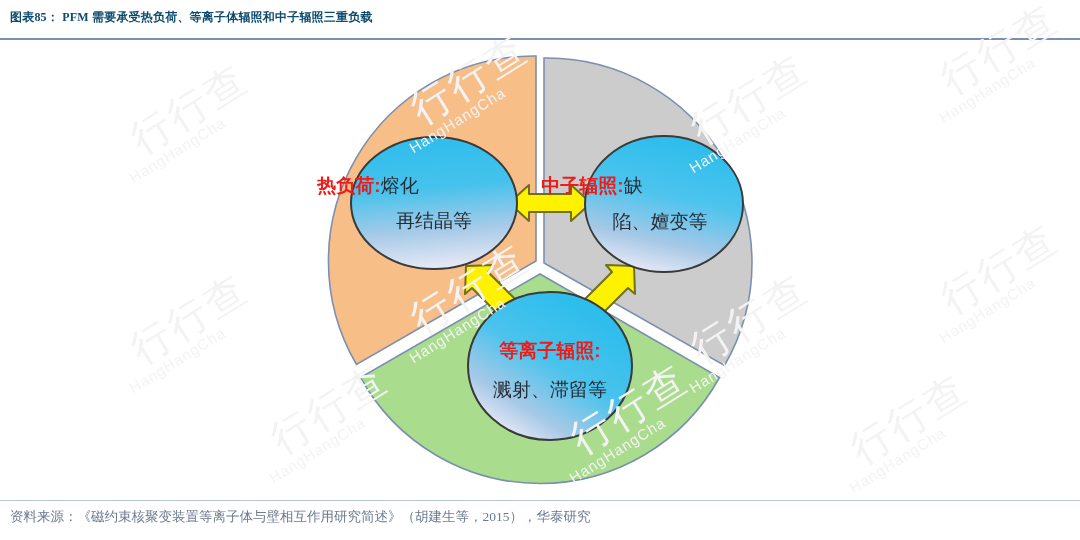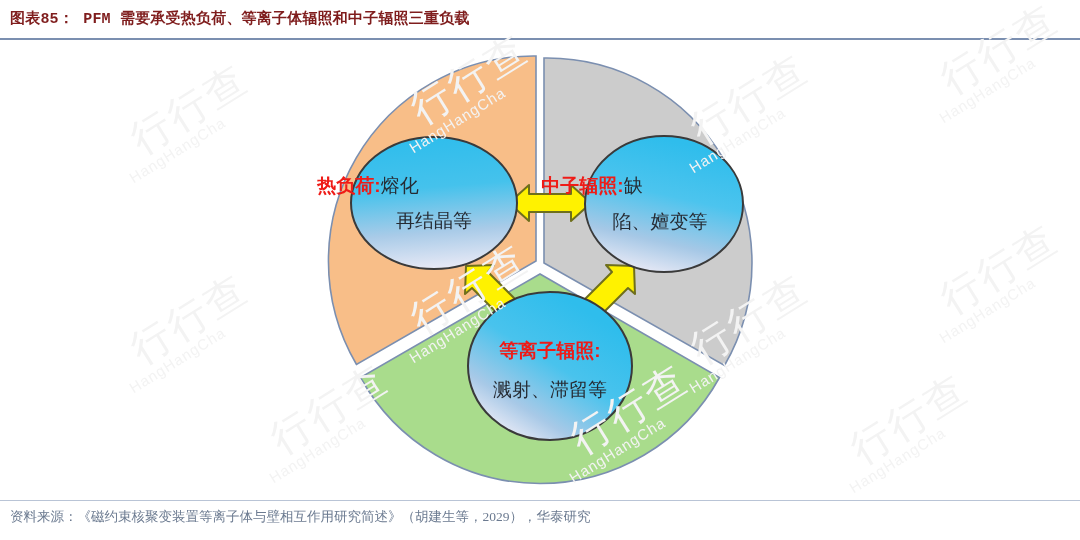--- a/index.html
+++ b/index.html
@@ -19,24 +19,24 @@
   #title-bar {
     position: absolute;
     left: 0;
     top: 0;
     width: 1080px;
     height: 44px;
     box-sizing: border-box;
     padding: 9px 0 0 10px;
   }
   #title-text {
-    font-family: Liberation Mono, monospace;
-    font-size: 15px;
+    font-family: Liberation Serif, serif;
+    font-size: 12px;
     font-weight: bold;
-    color: #7f1d1d;
+    color: #0c4a6e;
     letter-spacing: 0.2px;
     white-space: nowrap;
   }
   #title-rule {
     position: absolute;
     left: 0;
     top: 38px;
     width: 1080px;
     height: 2px;
     background: #7b8fb0;
@@ -189,21 +189,21 @@
 
     <g>
       <ellipse cx="550" cy="322" rx="82" ry="74" fill="url(#nodeGradC)" stroke="#3A3A3A" stroke-width="2"></ellipse>
       <text class="node-text sector-label-red" x="550" y="313" text-anchor="middle">等离子辐照:</text>
       <text class="node-text sector-label-dark" x="550" y="352" text-anchor="middle">溅射、滞留等</text>
     </g>
   </svg>
 </div>
 
 <div id="footer-rule"></div>
-<div id="footer-text">资料来源：《磁约束核聚变装置等离子体与壁相互作用研究简述》（胡建生等，2029），华泰研究</div>
+<div id="footer-text">资料来源：《磁约束核聚变装置等离子体与壁相互作用研究简述》（胡建生等，2015），华泰研究</div>
 
 <div id="watermark-layer">
     <div class="watermark-mark watermark-cn" style="left: 120px; top: 120px;">行行查</div>
     <div class="watermark-mark watermark-en" style="left: 126px; top: 172px;">HangHangCha</div>
     <div class="watermark-mark watermark-cn" style="left: 120px; top: 330px;">行行查</div>
     <div class="watermark-mark watermark-en" style="left: 126px; top: 382px;">HangHangCha</div>
     <div class="watermark-mark watermark-cn" style="left: 400px; top: 90px;">行行查</div>
     <div class="watermark-mark watermark-en" style="left: 406px; top: 142px;">HangHangCha</div>
     <div class="watermark-mark watermark-cn" style="left: 400px; top: 300px;">行行查</div>
     <div class="watermark-mark watermark-en" style="left: 406px; top: 352px;">HangHangCha</div>

